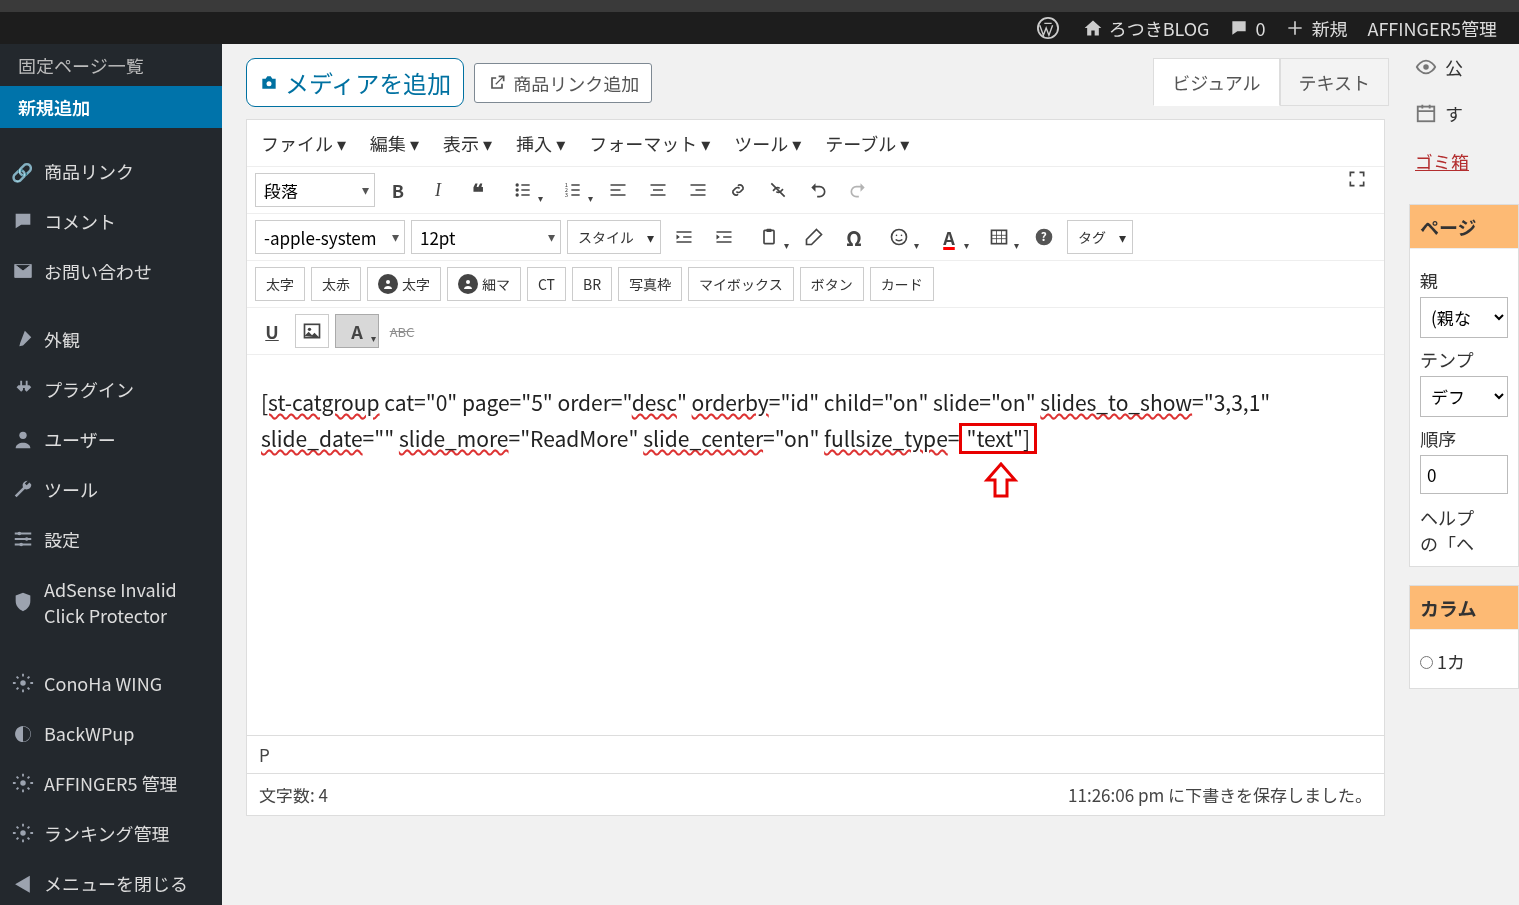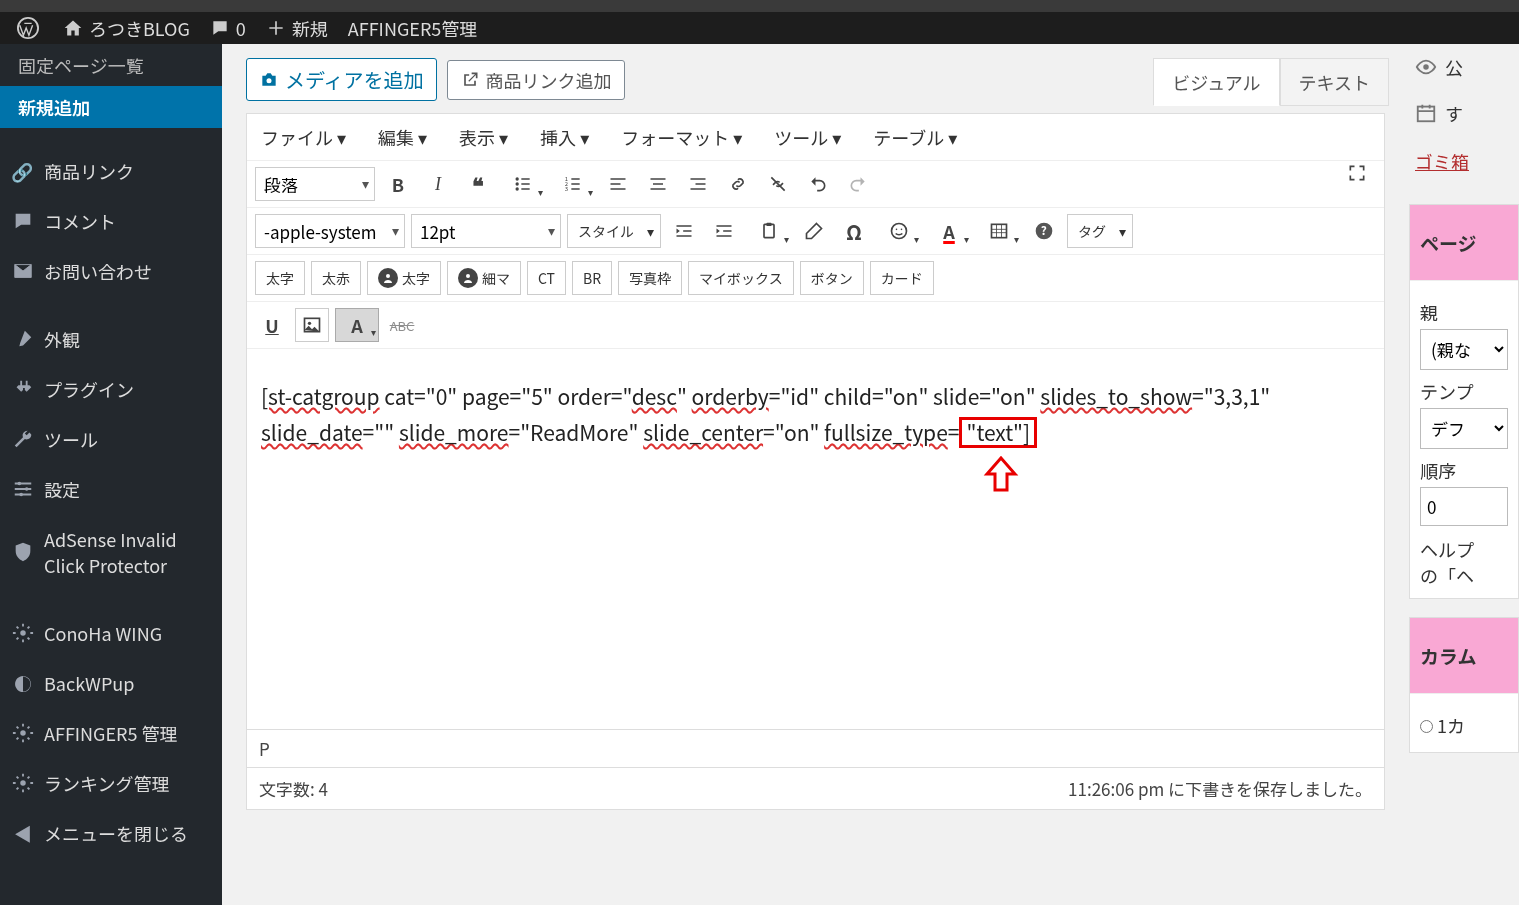--- a/index.html
+++ b/index.html
@@ -1,42 +1,42 @@
 <!DOCTYPE html>
 <html><head>
 <meta charset="utf-8">
 <style>
 * { margin: 0; padding: 0; box-sizing: border-box; font-family: -apple-system, BlinkMacSystemFont, "Segoe UI", "Noto Sans JP", sans-serif; }
 body { background: #f1f1f1; overflow: hidden; width: 1519px; height: 905px; }
 
-.topbar { background: #1d1d1d; color: #ddd; height: 44px; display: flex; align-items: center; padding: 0 13px; font-size: 18px; border-top: 12px solid #3a3a3a; }
+.topbar { background: #1d1d1d; color: #ddd; height: 44px; display: flex; align-items: center; padding: 0 2px; font-size: 18px; border-top: 12px solid #3a3a3a; justify-content: flex-end; }
 .topbar > * { margin-right: 20px; display: flex; align-items: center; height: 32px; cursor: pointer; }
 .topbar .wicon { width: 30px; justify-content: center; }
 .topbar svg { fill: #ccc; }
 
 .sidebar { position: absolute; left: 0; top: 44px; bottom: 0; width: 222px; background: #23282d; color: #ddd; font-size: 18px; }
 .sidebar .sub { padding: 8px 18px; color: #bbb; cursor: pointer; }
 .sidebar .sub.active { background: #0073aa; color: #fff; font-weight: 600; }
 .sidebar .item { display: flex; align-items: center; padding: 12px 12px; cursor: pointer; gap: 10px; }
 .sidebar .item svg, .sidebar .item .ico { width: 22px; height: 22px; fill: #9ca3af; flex: 0 0 22px; display: flex; align-items: center; justify-content: center; color: #9ca3af; }
 .sidebar .spacer { height: 18px; }
 
 .main { position: absolute; left: 222px; top: 44px; right: 110px; bottom: 0; padding: 0 24px; }
 
 .media-row { display: flex; align-items: center; gap: 10px; padding: 14px 0 12px; }
-.btn-outline { border: 1px solid #0071a1; color: #0071a1; background: #fff; padding: 6px 12px; font-size: 20px; border-radius: 3px; display: flex; align-items: center; gap: 6px; cursor: pointer; }
+.btn-outline { border: 1px solid #0071a1; color: #0071a1; background: #fff; padding: 6px 12px; font-size: 24px; border-radius: 9px; display: flex; align-items: center; gap: 6px; cursor: pointer; }
 .btn-gray { border: 1px solid #7e8993; color: #555; background: #fff; padding: 6px 12px; font-size: 18px; border-radius: 3px; display: flex; align-items: center; gap: 6px; cursor: pointer; }
 .btn-outline svg, .btn-gray svg { width: 20px; height: 20px; fill: currentColor; }
 
 .tabs-right { position: absolute; right: 20px; top: 14px; display: flex; }
 .tabs-right .tab { border: 1px solid #ddd; background: #f3f3f3; color: #555; padding: 10px 18px; font-size: 18px; cursor: pointer; }
 .tabs-right .tab.active { background: #fff; border-bottom: 1px solid #fff; }
 
 .editor { background: #fff; border: 1px solid #ddd; position: relative; }
-.menubar { display: flex; padding: 6px 8px; font-size: 18px; color: #333; gap: 20px; border-bottom: 1px solid #eee; }
+.menubar { display: flex; padding: 6px 8px; font-size: 18px; color: #333; gap: 12px; border-bottom: 1px solid #eee; }
 .menubar .m { display: flex; align-items: center; gap: 4px; padding: 4px 6px; cursor: pointer; }
 .toolbar { display: flex; flex-wrap: wrap; align-items: center; gap: 6px; padding: 6px 8px; border-bottom: 1px solid #eee; }
 .sel { border: 1px solid #ccc; background: #fff; height: 34px; font-size: 17px; padding: 0 22px 0 8px; appearance: none; position: relative; cursor: pointer; }
 .sel-wrap { position: relative; display: inline-block; }
 .sel-wrap::after { content: "▾"; position: absolute; right: 6px; top: 6px; font-size: 14px; color: #555; pointer-events: none; }
 .tbtn { width: 34px; height: 34px; border: none; background: transparent; display: flex; align-items: center; justify-content: center; font-size: 18px; color: #444; cursor: pointer; }
 .tbtn svg { width: 20px; height: 20px; fill: #444; }
 .tbtn.dd { width: 44px; position: relative; }
 .tbtn.dd::after { content: "▾"; font-size: 10px; position: absolute; right: 2px; bottom: 2px; }
 .txtbtn { border: 1px solid #ccc; background: #fff; padding: 4px 10px; font-size: 14px; color: #333; cursor: pointer; height: 34px; }
@@ -52,21 +52,21 @@
 .arrow-up { display: block; width: 40px; height: 36px; margin-left: 720px; margin-top: 6px; }
 
 .statusbar { border-top: 1px solid #ddd; font-size: 17px; padding: 6px 12px; color: #444; background: #fff; }
 .foot { background: #fff; border: 1px solid #ddd; border-top: none; display: flex; justify-content: space-between; font-size: 17px; padding: 8px 12px; color: #444; }
 
 .rightcol { position: absolute; right: 0; top: 44px; bottom: 0; width: 110px; font-size: 18px; color: #333; overflow: hidden; }
 .rightcol .row { display: flex; align-items: center; gap: 8px; padding: 10px 6px; }
 .rightcol .row svg { width: 22px; height: 22px; fill: #777; }
 .rightcol .trash { color: #b32d2e; text-decoration: underline; padding: 12px 6px; display: block; cursor: pointer; }
 .rightcol .panel { border: 1px solid #ddd; background: #fff; margin-top: 18px; }
-.rightcol .panel h3 { background: #f9a8d4; border-bottom: 1px solid #eee; padding: 24px 10px; font-size: 19px; font-weight: 700; }
+.rightcol .panel h3 { background: #fdba74; border-bottom: 1px solid #eee; padding: 8px 10px; font-size: 19px; font-weight: 700; }
 .rightcol .panel .body { padding: 10px; font-size: 18px; }
 .rightcol .panel label { display: block; margin: 8px 0 4px; }
 .rightcol .panel .inp { width: 100%; border: 1px solid #bbb; padding: 6px; font-size: 17px; background: #fff; }
 </style>
 </head>
 <body>
 
 <div class="topbar">
   <div class="wicon">
     <svg viewBox="0 0 24 24" width="22" height="22">
@@ -120,20 +120,27 @@
       <svg viewBox="0 0 24 24">
         <path d="M14 3l7 7-9 9-4 1 1-4zM5 20l-2 2"></path>
       </svg>
       <span>外観</span>
     </div>
   <div class="item">
       <svg viewBox="0 0 24 24">
         <path d="M9 3v5H7l-2 2 5 5 2-2v-2h2v2l2 2 5-5-2-2h-2V3h-2v5h-4V3z"></path>
       </svg>
       <span>プラグイン</span>
+    </div>
+  <div class="item">
+      <svg viewBox="0 0 24 24">
+        <circle cx="12" cy="8" r="4"></circle>
+        <path d="M4 22c0-4 4-6 8-6s8 2 8 6z"></path>
+      </svg>
+      <span>ユーザー</span>
     </div>
   <div class="item">
       <svg viewBox="0 0 24 24">
         <path d="M21 7a5 5 0 01-7 5L5 21l-2-2 9-9a5 5 0 015-7l-3 3 2 2 3-3z"></path>
       </svg>
       <span>ツール</span>
     </div>
   <div class="item">
       <svg viewBox="0 0 24 24">
         <path d="M3 6h18M3 12h18M3 18h18" stroke="#9ca3af" stroke-width="2"></path>

